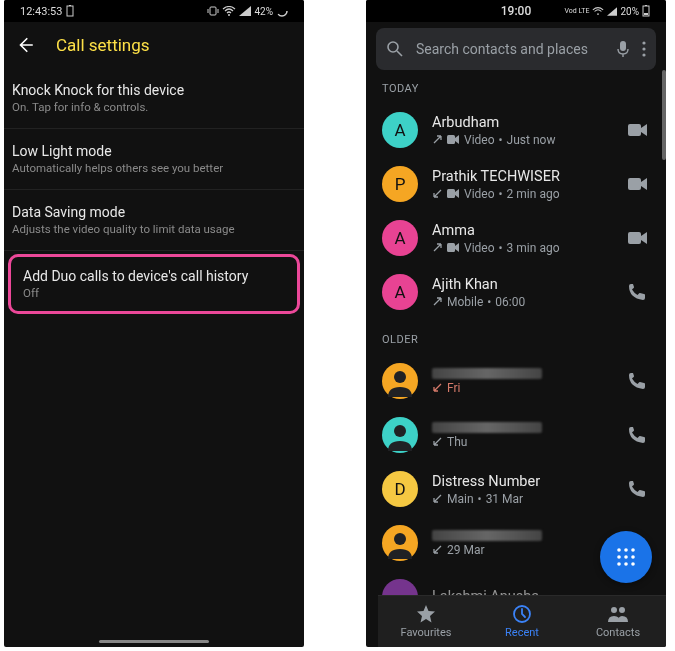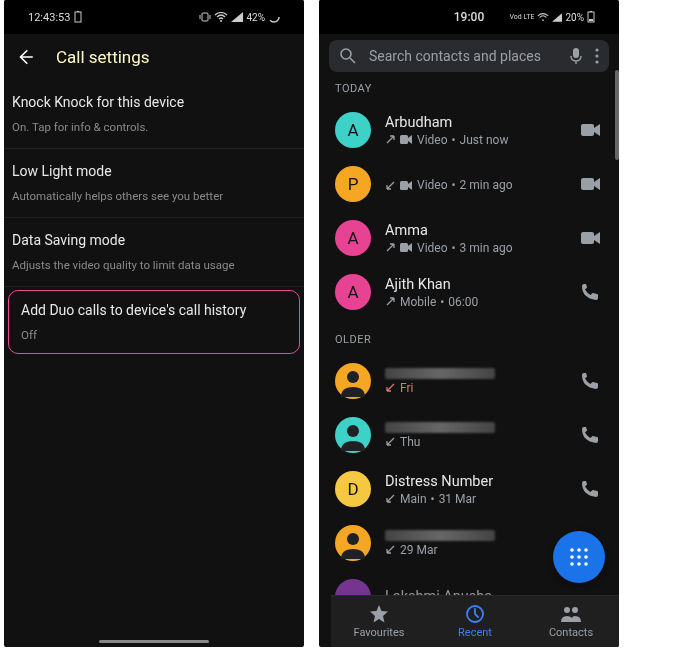--- a/index.html
+++ b/index.html
@@ -12,75 +12,76 @@
     gap: 15px;
   }
   .phone {
     width: 300px;
     height: 647px;
     background: #111;
     color: #e8e8e8;
     position: relative;
     overflow: hidden;
     border-radius: 2px;
+    margin-left: 47px;
   }
   .phone.left { margin-left: 4px; }
   .phone.right { width: 300px; position: relative; }
   
   .status-bar {
-    height: 34px;
-    display: flex;
-    align-items: center;
-    padding: 0 24px;
+    height: 22px;
+    display: flex;
+    align-items: center;
+    padding: 0 16px;
     font-size: 11px;
     color: #ddd;
     background: #000;
   }
   .status-left { flex: 0 0 auto; display: flex; align-items: center; gap: 4px; }
   .status-right { flex: 1; display: flex; justify-content: flex-end; align-items: center; gap: 3px; font-size: 10px; }
   .phone.right .status-bar { justify-content: space-between; }
   .phone.right .status-left { flex:1; }
   .phone.right .status-center { position:absolute; left:50%; transform:translateX(-50%); font-size:12px; font-weight:500; }
   
   .header {
     display: flex;
     align-items: center;
     height: 46px;
     padding: 0 12px;
     gap: 22px;
   }
   .header .back-icon { width: 18px; }
-  .header .title { font-size: 17px; font-weight: 400; color: #fef9c3; }
+  .header .title { font-size: 17px; font-weight: 400; color: #fde047; }
   
   .setting-row {
     padding: 14px 8px;
     border-bottom: 1px solid #222;
   }
   .setting-primary { font-size: 14px; color: #e8e8e8; }
-  .setting-secondary { font-size: 11.5px; color: #8a8a8a; margin-top: 10px; }
+  .setting-secondary { font-size: 11.5px; color: #8a8a8a; margin-top: 2px; }
   .highlighted {
-    border: 1px solid #ec4899;
+    border: 3px solid #ec4899;
     border-radius: 10px;
     margin: 3px 4px;
     padding: 11px 12px;
   }
   .home-indicator {
     position: absolute;
     bottom: 4px;
     left: 50%;
     transform: translateX(-50%);
     width: 110px;
     height: 3px;
     background: #888;
     border-radius: 2px;
   }
   
   .search-bar {
     margin: 6px 10px;
-    height: 32px;
+    height: 42px;
     background: #2a2b2e;
     border-radius: 8px;
     display: flex;
     align-items: center;
     padding: 0 10px;
     gap: 12px;
     color: #9aa0a6;
   }
   .search-bar .placeholder { flex: 1; font-size: 14px; }
   .section-label {
@@ -276,20 +277,21 @@
           <div class="call-action">
             <svg width="20" height="14" viewBox="0 0 20 14">
               <rect x="0" y="1" width="13" height="12" rx="2" fill="#9aa0a6"></rect>
               <path d="M13 5 L19 1 V13 L13 9 Z" fill="#9aa0a6"></path>
             </svg>
           </div>
         </div>
         <div class="call-row">
           <div class="avatar" style="background: rgb(245, 166, 35);">P</div>
           <div class="call-info">
+            <div class="call-name">Prathik TECHWISER</div>
             <div class="call-sub"><svg width="11" height="11" viewBox="0 0 11 11">
                 <path d="M9 2 L2 9 M2 9 H6 M2 9 V5" stroke="#9aa0a6" stroke-width="1.3" fill="none"></path>
               </svg> <svg width="13" height="9" viewBox="0 0 13 9">
                 <rect x="0" y="0" width="8" height="9" rx="1.5" fill="#9aa0a6"></rect>
                 <path d="M8 3 L12 0 V9 L8 6 Z" fill="#9aa0a6"></path>
               </svg> <span>Video</span> • <span>2 min ago</span></div>
           </div>
           <div class="call-action">
             <svg width="20" height="14" viewBox="0 0 20 14">
               <rect x="0" y="1" width="13" height="12" rx="2" fill="#9aa0a6"></rect>

